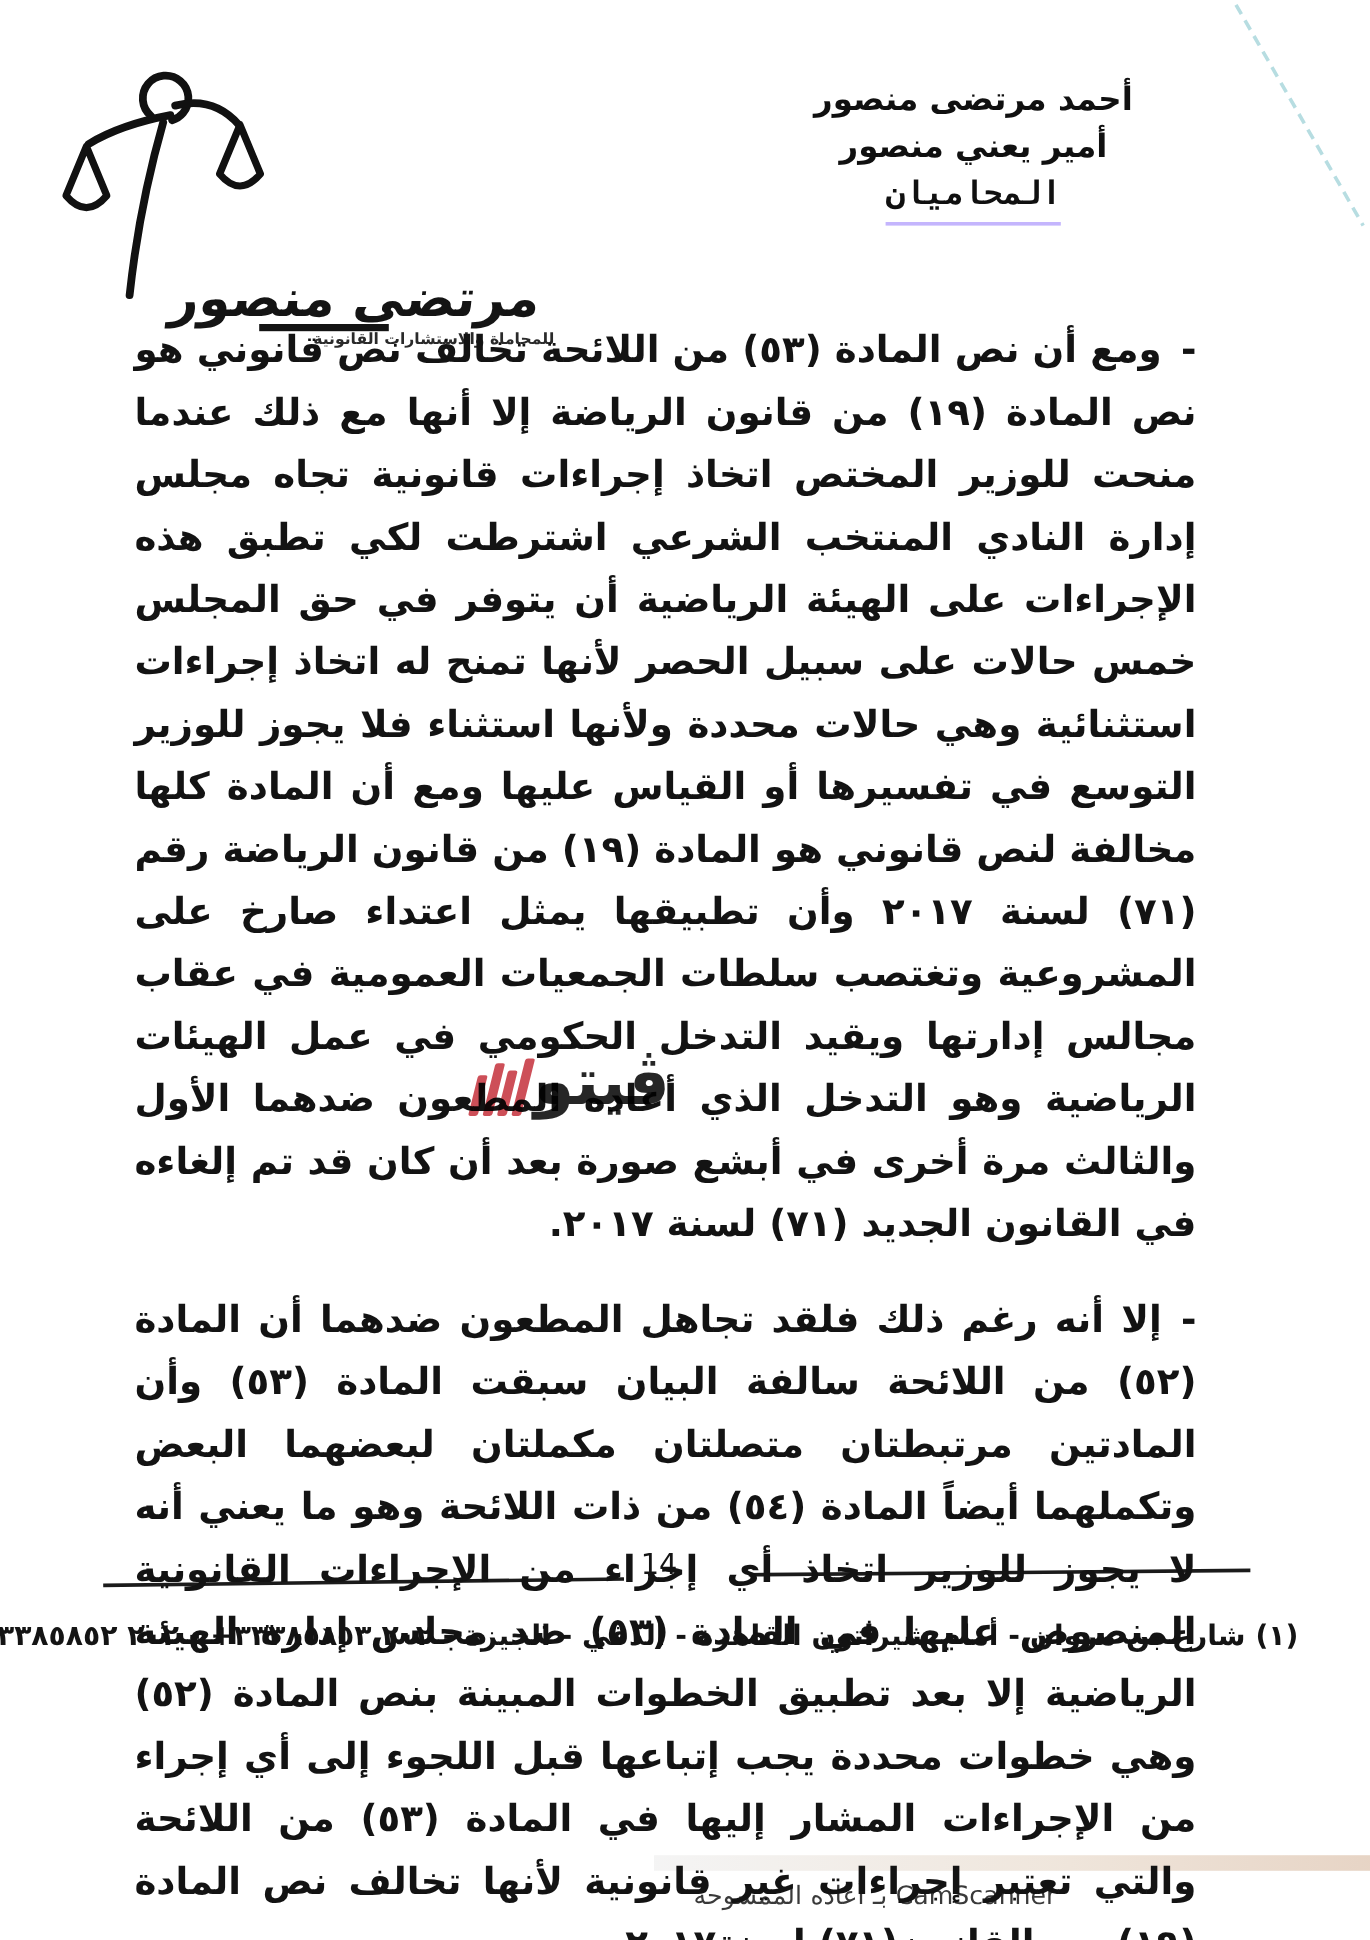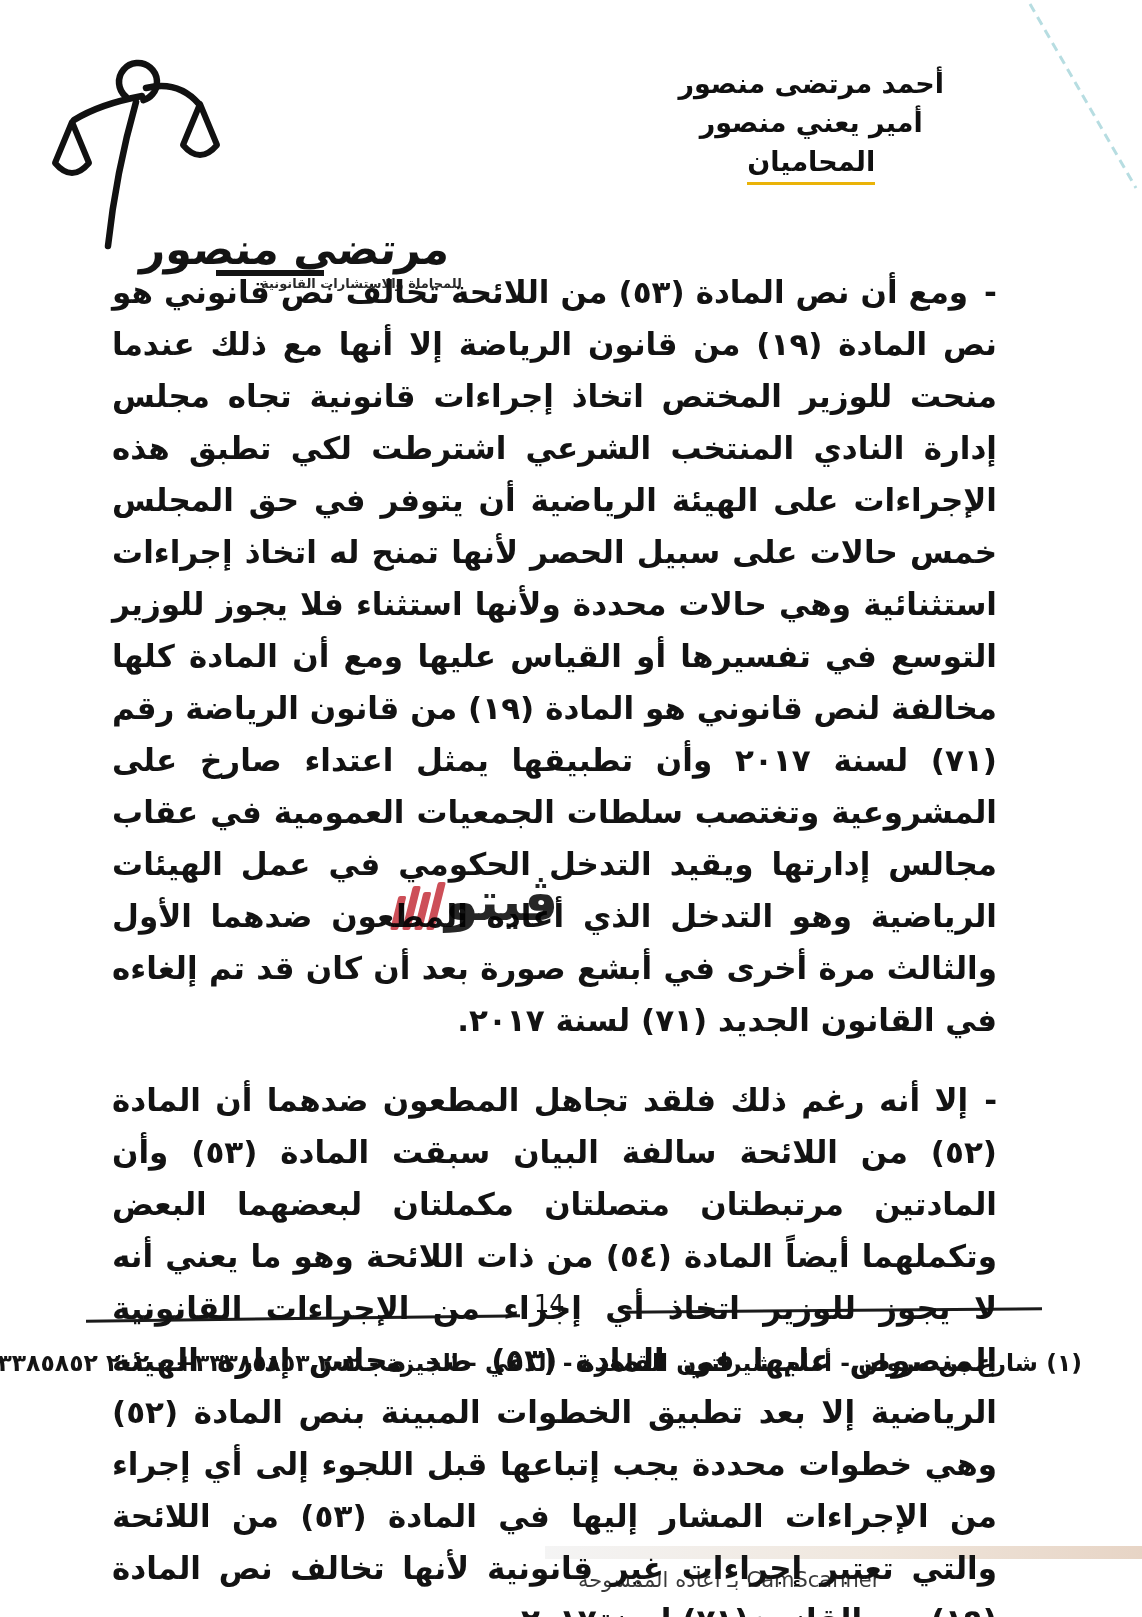--- a/index.html
+++ b/index.html
@@ -15,21 +15,21 @@
 
   
   .names-block{
     position:absolute; top:64px; right:198px;
     direction:rtl; text-align:center;
     font-size:27px; font-weight:bold; line-height:39px; color:#101010;
     white-space:nowrap;
     margin-left:45px;
   }
   .names-block .lawyers-title{
-    display:inline-block; border-bottom:3px solid #eab308; padding-bottom:1px;
+    display:inline-block; border-bottom:3px solid #c4b5fd; padding-bottom:1px;font-family:Liberation Mono, monospace;
   }
 
   .logo-area{position:absolute; left:50px; top:52px; width:360px; height:200px;}
   .logo-figure{position:absolute; left:0; top:0;}
   .logo-brand{
     position:absolute; left:148px; top:172px; width:252px;
     direction:rtl; text-align:center;
     font-size:43px; font-weight:900; color:#141414;
     transform:skewX(-6deg);
     white-space:nowrap;

